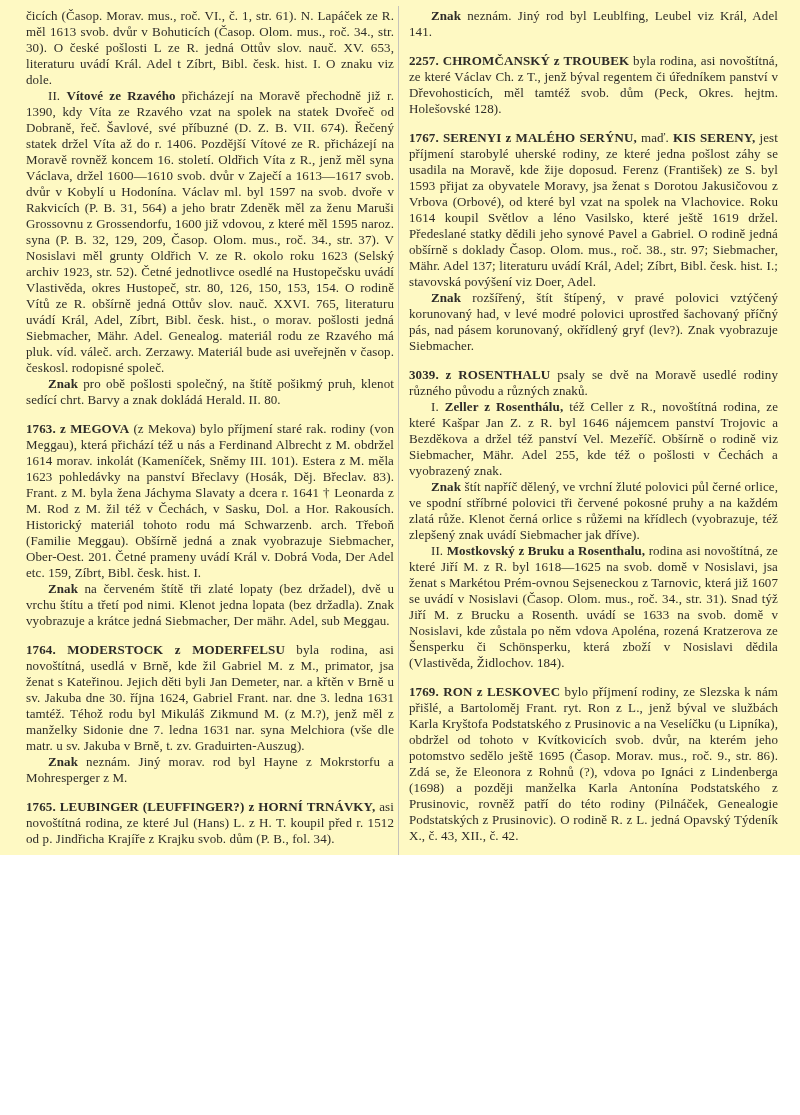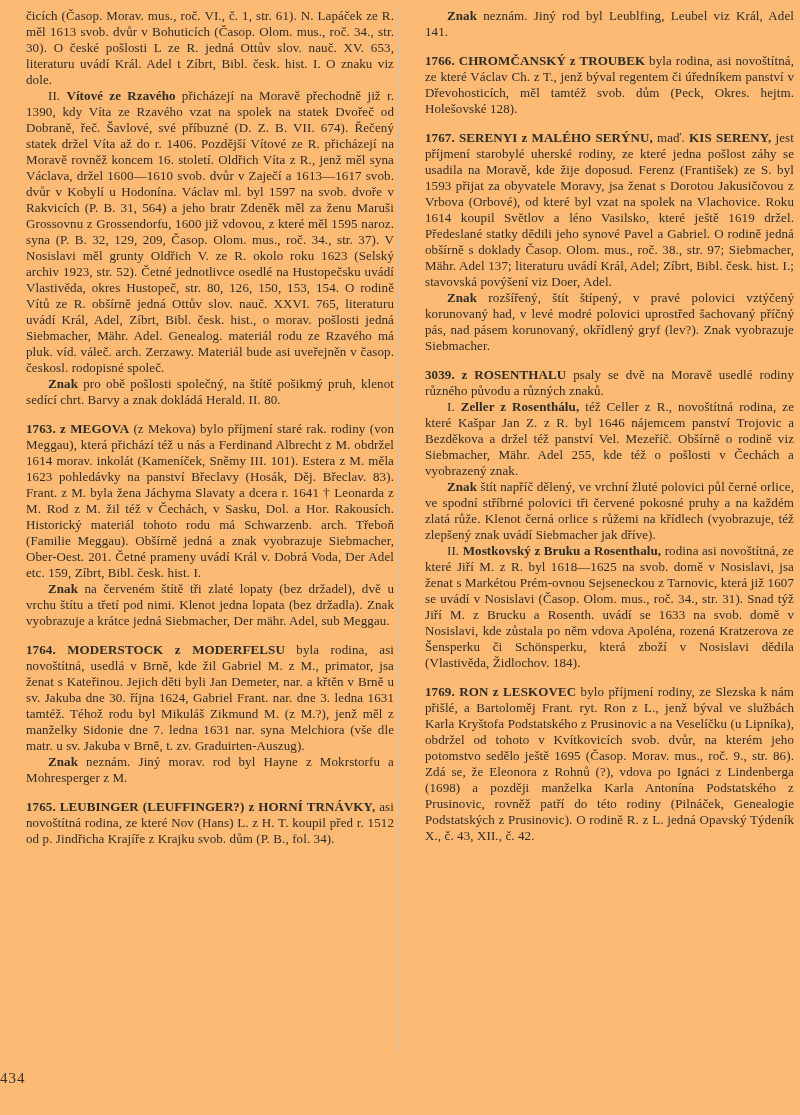--- a/index.html
+++ b/index.html
@@ -1,35 +1,35 @@
 <!DOCTYPE html>
 <html><head>
 <meta charset="utf-8">
 <style>
   html,body { margin:0; padding:0; }
   .page {
     position: relative;
     width: 800px;
-    height: 1115px;
-    background: #fdba74;
+    height: 855px;
+    background: #fef9c3;
     font-family: "Liberation Serif", "DejaVu Serif", serif;
     color: #2e2c28;
     overflow: hidden;
   }
   .col {
     position: absolute;
     top: 8px;
     width: 368px;
     text-align: justify;
     font-size: 13px;
     line-height: 16px;
     letter-spacing: 0.1px;
   }
   .col-left  { left: 26px; }
-  .col-right { left: 409px; width: 369px; margin-left: 16px; }
+  .col-right { left: 409px; width: 369px; }
   .divider {
     position: absolute;
     left: 398px;
     top: 6px;
     width: 1px;
     height: 1046px;
     background: #c6c3ba;
   }
   p { margin: 0; }
   p.indent { text-indent: 22px; }
@@ -51,26 +51,26 @@
 
 <div class="page">
   <div class="col col-left" id="col-left">
       <p class=""><span>čicích (Časop. Morav. mus., roč. VI., č. 1, str. 61). N. Lapáček ze R. měl 1613 svob. dvůr v Bohuticích (Časop. Olom. mus., roč. 34., str. 30).  O české pošlosti L ze R. jedná Ottův slov. nauč. XV. 653, literaturu uvádí Král. Adel t Zíbrt, Bibl. česk. hist. I. O znaku viz dole.</span></p>
       <p class="indent"><span>II. </span><span class="b">Vítové ze Rzavého</span><span> přicházejí na Moravě přechodně již r. 1390, kdy Víta ze Rzavého vzat na spolek na statek Dvořeč od Dobraně, řeč. Šavlové, své příbuzné (D. Z. B. VII. 674). Řečený statek držel Víta až do r. 1406. Pozdější Vítové ze R. přicházejí na Moravě rovněž koncem 16. století. Oldřich Víta z R., jenž měl syna Václava, držel 1600—1610 svob. dvůr v Zaječí a 1613—1617 svob. dvůr v Kobylí u Hodonína.  Václav ml. byl 1597 na svob. dvoře v Rakvicích (P. B. 31, 564) a jeho bratr Zdeněk měl za ženu Maruši Grossovnu z Grossendorfu, 1600 již vdovou, z které měl 1595 naroz. syna (P. B. 32, 129, 209, Časop. Olom. mus., roč. 34., str. 37). V Nosislavi měl grunty Oldřich V. ze R. okolo roku 1623 (Selský archiv 1923, str. 52).  Četné jednotlivce osedlé na Hustopečsku uvádí Vlastivěda, okres Hustopeč, str. 80, 126, 150, 153, 154. O rodině Vítů ze R. obšírně jedná Ottův slov. nauč. XXVI. 765, literaturu uvádí Král, Adel, Zíbrt, Bibl. česk. hist., o morav. pošlosti jedná Siebmacher, Mähr. Adel. Genealog. materiál rodu ze Rzavého má pluk. víd. váleč. arch. Zerzawy.  Materiál bude asi uveřejněn v časop. českosl. rodopisné společ.</span></p>
       <p class="indent"><span class="b">Znak</span><span> pro obě pošlosti společný, na štítě pošikmý pruh, klenot sedící chrt.  Barvy a znak dokládá Herald. II. 80.</span></p>
       <p class="gap "><span class="b">1763. z MEGOVA</span><span> (z Mekova) bylo příjmení staré rak. rodiny (von Meggau), která přichází též u nás a Ferdinand Albrecht z M. obdržel 1614 morav. inkolát (Kameníček, Sněmy III. 101). Estera z M. měla 1623 pohledávky na panství Břeclavy (Hosák, Děj. Břeclav. 83). Frant. z M. byla žena Jáchyma Slavaty a dcera r. 1641 † Leonarda z M. Rod z M. žil též v Čechách, v Sasku, Dol. a Hor. Rakousích. Historický materiál tohoto rodu má Schwarzenb. arch. Třeboň (Familie Meggau).  Obšírně jedná a znak vyobrazuje Siebmacher, Ober-Oest. 201. Četné prameny uvádí Král v. Dobrá Voda, Der Adel etc. 159, Zíbrt, Bibl. česk. hist. I.</span></p>
       <p class="indent"><span class="b">Znak</span><span> na červeném štítě tři zlaté lopaty (bez držadel), dvě u vrchu štítu a třetí pod nimi. Klenot jedna lopata (bez držadla).  Znak vyobrazuje a krátce jedná Siebmacher, Der mähr. Adel, sub Meggau.</span></p>
       <p class="gap "><span class="b">1764. MODERSTOCK z MODERFELSU</span><span> byla rodina, asi novoštítná, usedlá v Brně, kde žil Gabriel M. z M., primator, jsa ženat s Kateřinou. Jejich děti byli Jan Demeter, nar. a křtěn v Brně u sv. Jakuba dne 30. října 1624, Gabriel Frant. nar. dne 3. ledna 1631 tamtéž. Téhož rodu byl Mikuláš Zikmund M. (z M.?), jenž měl z manželky Sidonie dne 7. ledna 1631 nar. syna Melchiora (vše dle matr. u sv. Jakuba v Brně, t. zv. Graduirten-Auszug).</span></p>
       <p class="indent"><span class="b">Znak</span><span> neznám. Jiný morav. rod byl Hayne z Mokrstorfu a Mohresperger z M.</span></p>
-      <p class="gap "><span class="b">1765. LEUBINGER (LEUFFINGER?) z HORNÍ TRNÁVKY,</span><span> asi novoštítná rodina, ze které Nov (Hans) L. z H. T. koupil před r. 1512 od p. Jindřicha Krajíře z Krajku svob. dům (P. B., fol. 34).</span></p>
+      <p class="gap "><span class="b">1765. LEUBINGER (LEUFFINGER?) z HORNÍ TRNÁVKY,</span><span> asi novoštítná rodina, ze které Jul (Hans) L. z H. T. koupil před r. 1512 od p. Jindřicha Krajíře z Krajku svob. dům (P. B., fol. 34).</span></p>
     </div>
   <div class="divider"></div>
   <div class="col col-right" id="col-right">
       <p class="indent"><span class="b">Znak</span><span> neznám. Jiný rod byl Leublfing, Leubel viz Král, Adel 141.</span></p>
-      <p class="gap "><span class="b">1766. CHROMČANSKÝ z TROUBEK</span><span> byla rodina, asi novoštítná, ze které Václav Ch. z T., jenž býval regentem či úředníkem panství v Dřevohosticích, měl tamtéž svob. dům (Peck, Okres. hejtm. Holešovské 128).</span></p>
+      <p class="gap "><span class="b">2257. CHROMČANSKÝ z TROUBEK</span><span> byla rodina, asi novoštítná, ze které Václav Ch. z T., jenž býval regentem či úředníkem panství v Dřevohosticích, měl tamtéž svob. dům (Peck, Okres. hejtm. Holešovské 128).</span></p>
       <p class="gap "><span class="b">1767. SERENYI z MALÉHO SERÝNU,</span><span> maď. </span><span class="b">KIS SERENY,</span><span> jest příjmení starobylé uherské rodiny, ze které jedna pošlost záhy se usadila na Moravě, kde žije doposud. Ferenz (František) ze S. byl 1593 přijat za obyvatele Moravy, jsa ženat s Dorotou Jakusičovou z Vrbova (Orbové), od které byl vzat na spolek na Vlachovice. Roku 1614 koupil Světlov a léno Vasilsko, které ještě 1619 držel.  Předeslané statky dědili jeho synové Pavel a Gabriel. O rodině jedná obšírně s doklady Časop. Olom. mus., roč. 38., str. 97; Siebmacher, Mähr. Adel 137; literaturu uvádí Král, Adel; Zíbrt, Bibl. česk. hist. I.; stavovská povýšení viz Doer, Adel.</span></p>
       <p class="indent"><span class="b">Znak</span><span> rozšířený, štít štípený, v pravé polovici vztýčený korunovaný had, v levé modré polovici uprostřed šachovaný příčný pás, nad pásem korunovaný, okřídlený gryf (lev?).  Znak vyobrazuje Siebmacher.</span></p>
       <p class="gap "><span class="b">3039. z ROSENTHALU</span><span> psaly se dvě na Moravě usedlé rodiny různého původu a různých znaků.</span></p>
       <p class="indent"><span>I. </span><span class="b">Zeller z Rosenthálu,</span><span> též Celler z R., novoštítná rodina, ze které Kašpar Jan Z. z R. byl 1646 nájemcem panství Trojovic a Bezděkova a držel též panství Vel. Mezeříč. Obšírně o rodině viz Siebmacher, Mähr. Adel 255, kde též o pošlosti v Čechách a vyobrazený znak.</span></p>
       <p class="indent"><span class="b">Znak</span><span> štít napříč dělený, ve vrchní žluté polovici půl černé orlice, ve spodní stříbrné polovici tři červené pokosné pruhy a na každém zlatá růže. Klenot černá orlice s růžemi na křídlech (vyobrazuje, též zlepšený znak uvádí Siebmacher jak dříve).</span></p>
       <p class="indent"><span>II. </span><span class="b">Mostkovský z Bruku a Rosenthalu,</span><span> rodina asi novoštítná, ze které Jiří M. z R. byl 1618—1625 na svob. domě v Nosislavi, jsa ženat s Markétou Prém-ovnou Sejseneckou z Tarnovic, která již 1607 se uvádí v Nosislavi (Časop. Olom. mus., roč. 34., str. 31). Snad týž Jiří M. z Brucku a Rosenth. uvádí se 1633 na svob. domě v Nosislavi, kde zůstala po něm vdova Apoléna, rozená Kratzerova ze Šensperku či Schönsperku, která zboží v Nosislavi dědila (Vlastivěda, Židlochov. 184).</span></p>
       <p class="gap "><span class="b">1769. RON z LESKOVEC</span><span> bylo příjmení rodiny, ze Slezska k nám přišlé, a Bartoloměj Frant. ryt. Ron z L., jenž býval ve službách Karla Kryštofa Podstatského z Prusinovic a na Veselíčku (u Lipníka), obdržel od tohoto v Kvítkovicích svob. dvůr, na kterém jeho potomstvo sedělo ještě 1695 (Časop. Morav. mus., roč. 9., str. 86). Zdá se, že Eleonora z Rohnů (?), vdova po Ignáci z Lindenberga (1698) a později manželka Karla Antonína Podstatského z Prusinovic, rovněž patří do této rodiny (Pilnáček, Genealogie Podstatských z Prusinovic). O rodině R. z L. jedná Opavský Týdeník X., č. 43, XII., č. 42.</span></p>
     </div>
   <div class="page-number">434</div>
 </div>

